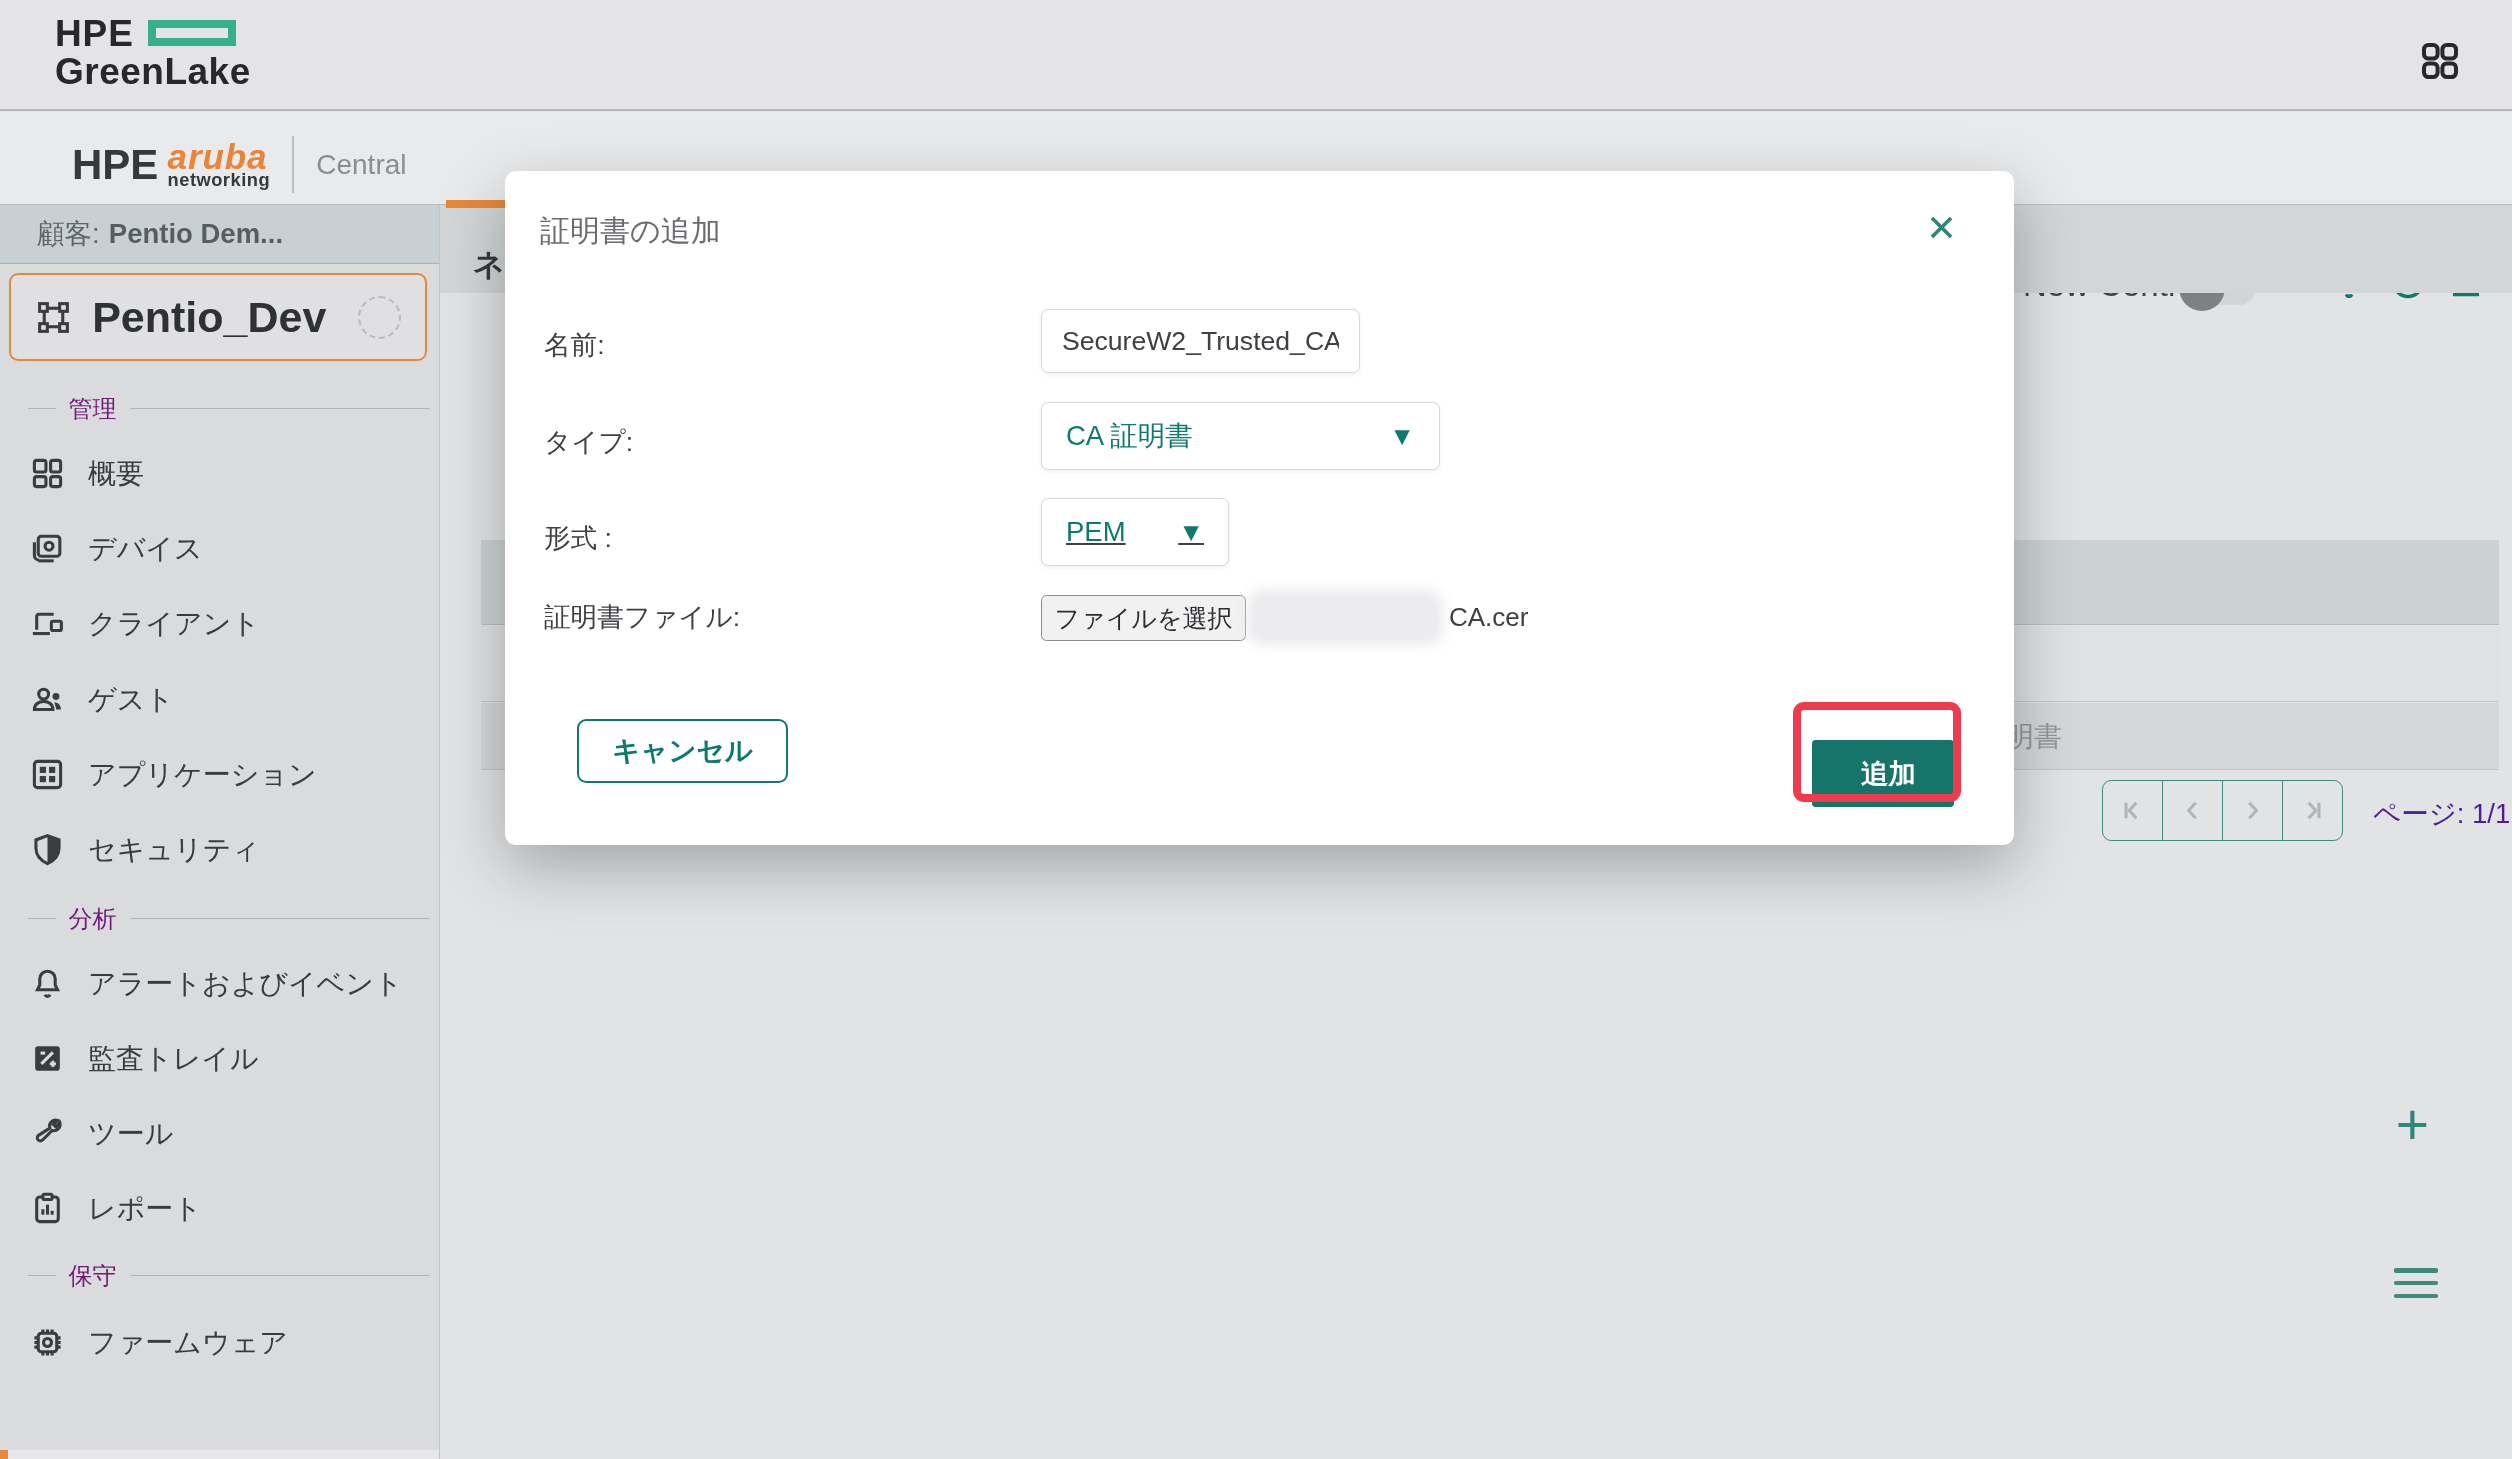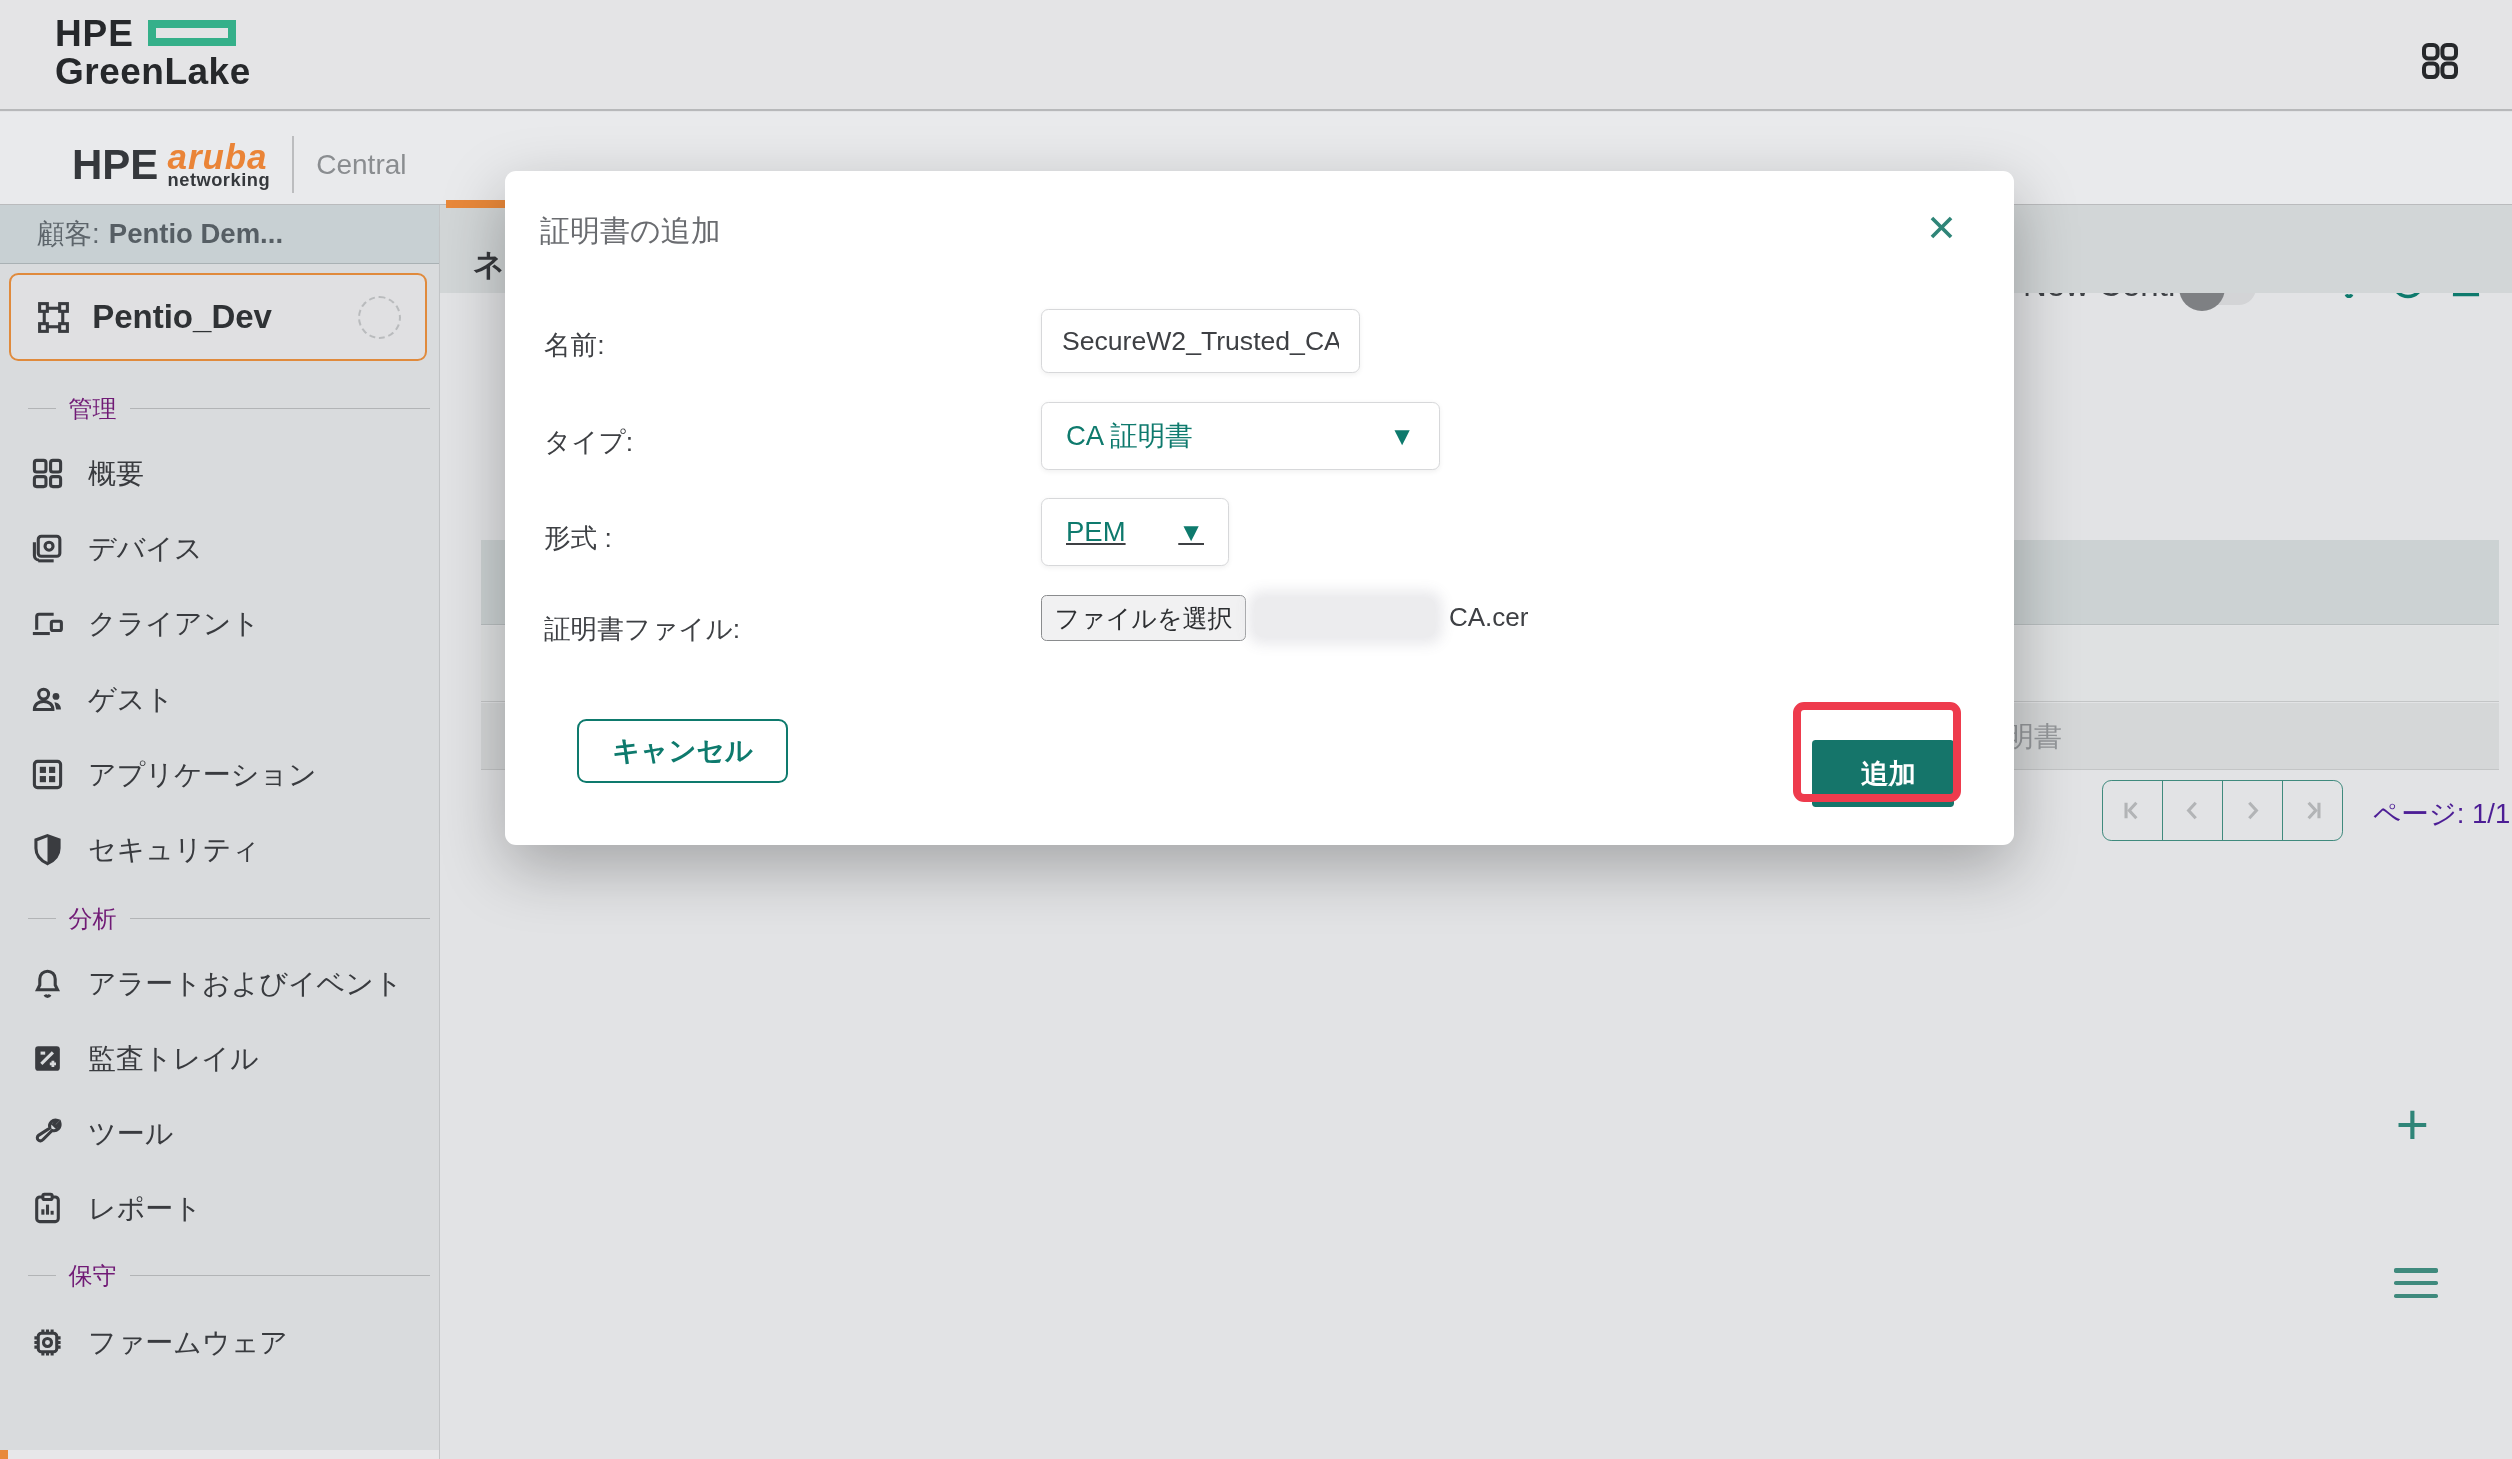--- a/index.html
+++ b/index.html
@@ -52,21 +52,21 @@
   .pager{left:2102px;top:780px;display:flex;border:1.8px solid #3f8a7d;border-radius:9.2px;overflow:hidden;}
   .pg-btn{width:59px;height:59px;display:flex;align-items:center;justify-content:center;border-right:1.8px solid #3f8a7d;background:transparent;}
   .pg-btn:last-child{border-right:none;}
   .page-label{left:2373px;top:796px;font-size:27.5px;color:#4c1d95;}
 
   
   .sidebar{left:0;top:205px;width:439px;height:1254px;background:#d9dbdd;border-right:0.9px solid #c3c5c7;}
   .cust-band{position:absolute;left:0;top:0;width:439px;height:59px;background:#c8d0d3;border-bottom:1.8px solid #a9b1b4;display:flex;align-items:center;padding-left:37px;box-sizing:border-box;font-size:27.5px;color:#5d656b;gap:9.2px;}
   .cust-band b{color:#565e64;}
   .pentio-box{position:absolute;left:9.2px;top:68px;width:418px;height:88px;background:#e0e0e2;border:2.8px solid #e08a3c;border-radius:9.2px;display:flex;align-items:center;padding:0 24px;box-sizing:border-box;gap:20px;}
-  .pentio-name{font-size:33px;font-weight:800;color:#2f3235;flex:1;}
+  .pentio-name{font-size:43px;font-weight:800;color:#2f3235;flex:1;}
   .spinner{width:39px;height:39px;border:2.8px dashed #b9bbbd;border-radius:50%;}
   .sb-head{position:absolute;left:0;width:439px;height:33px;display:flex;align-items:center;font-size:24px;color:#701a75;gap:13px;padding-left:28px;box-sizing:border-box;}
   .sb-head::before{content:"";width:27.5px;height:1.8px;background:#b2b4b6;}
   .sb-head::after{content:"";flex:1;height:1.8px;background:#b2b4b6;margin-right:9.2px;}
   .sb-item{position:absolute;left:0;width:439px;height:75px;display:flex;align-items:center;gap:22px;padding-left:29px;box-sizing:border-box;font-size:28px;color:#393b3f;cursor:pointer;}
   .sb-item svg{flex:0 0 auto;}
   .sb-item.active{background:#e7e7e9;font-weight:800;color:#232528;}
   .active-bar{position:absolute;left:0;top:0;width:8.3px;height:100%;background:#e8883a;}
 
   
@@ -348,21 +348,21 @@
     <span class="val">CA 証明書</span>
     <span class="arrow">▼</span>
   </div>
 
   <div class="m-label" style="top:349px">形式 :</div>
   <div class="m-select" style="left:536px;top:327px;width:188px;height:68px;text-decoration:underline;">
     <span class="val">PEM</span>
     <span class="arrow">▼</span>
   </div>
 
-  <div class="m-label" style="top:440px">証明書ファイル:</div>
+  <div class="m-label" style="top:428px">証明書ファイル:</div>
   <div class="file-btn">ファイルを選択</div>
   <div class="file-blur"></div>
   <div class="file-name">CA.cer</div>
 
   <div class="btn-cancel">キャンセル</div>
   <div class="btn-add">追加</div>
   <div class="red-annot"></div>
 </div>
 
 

